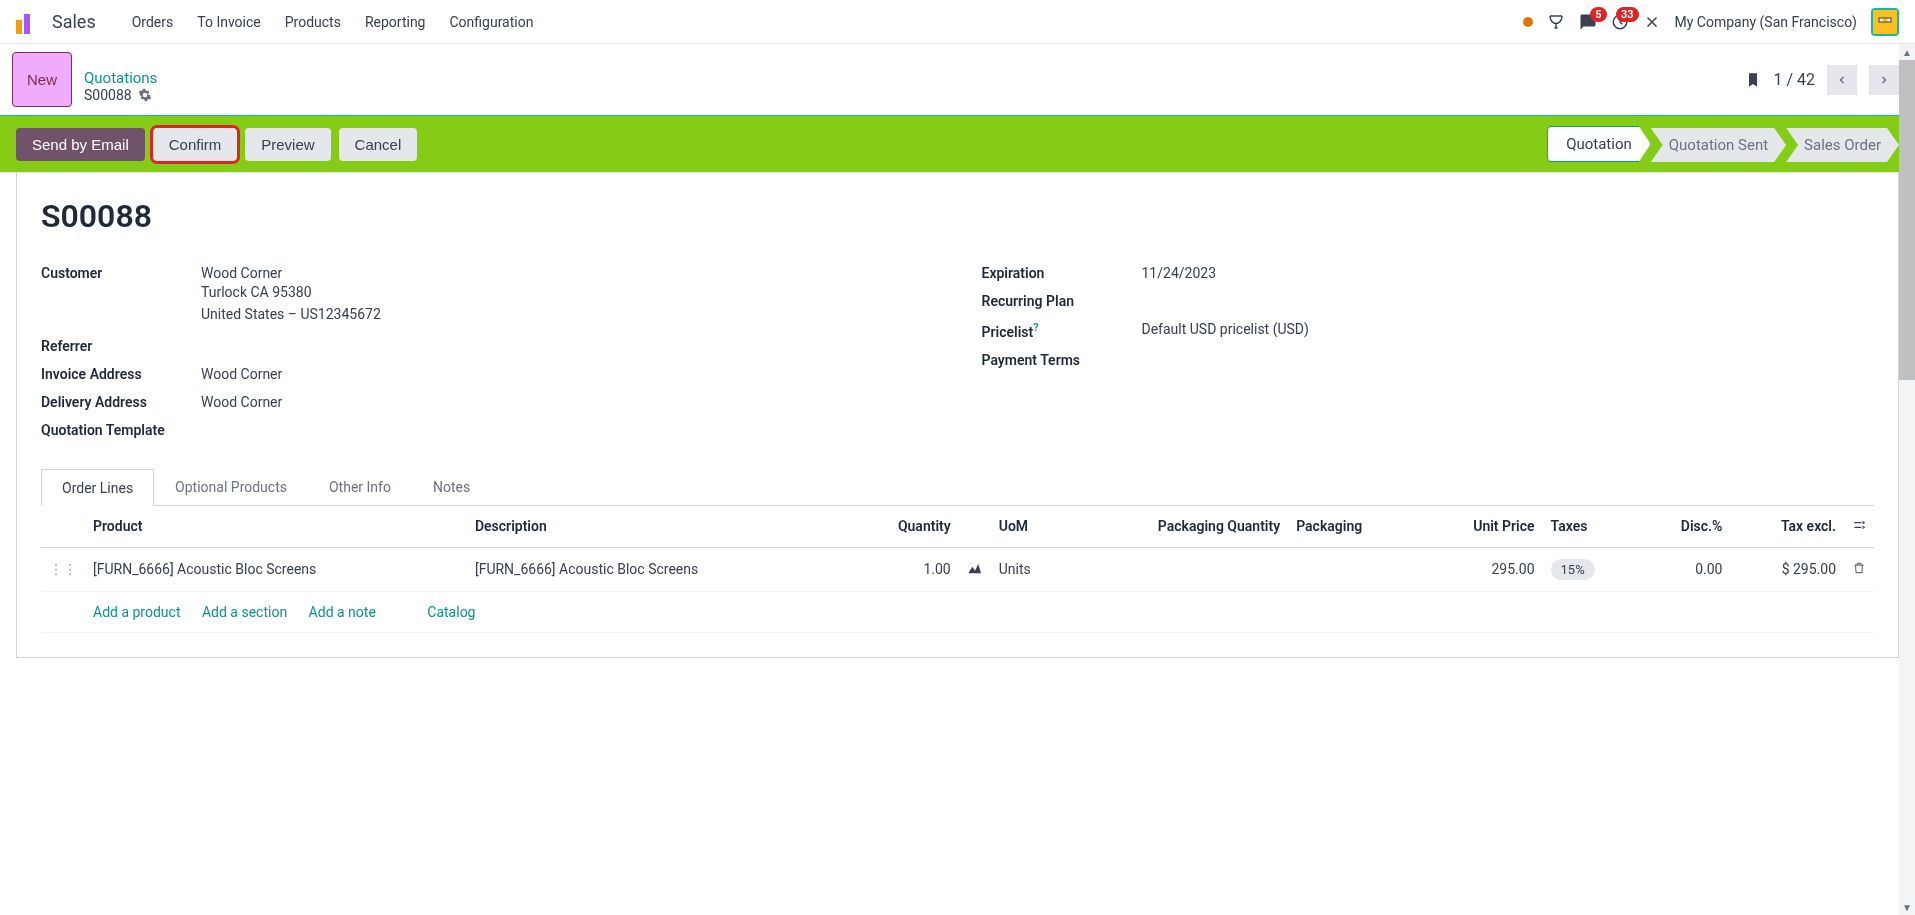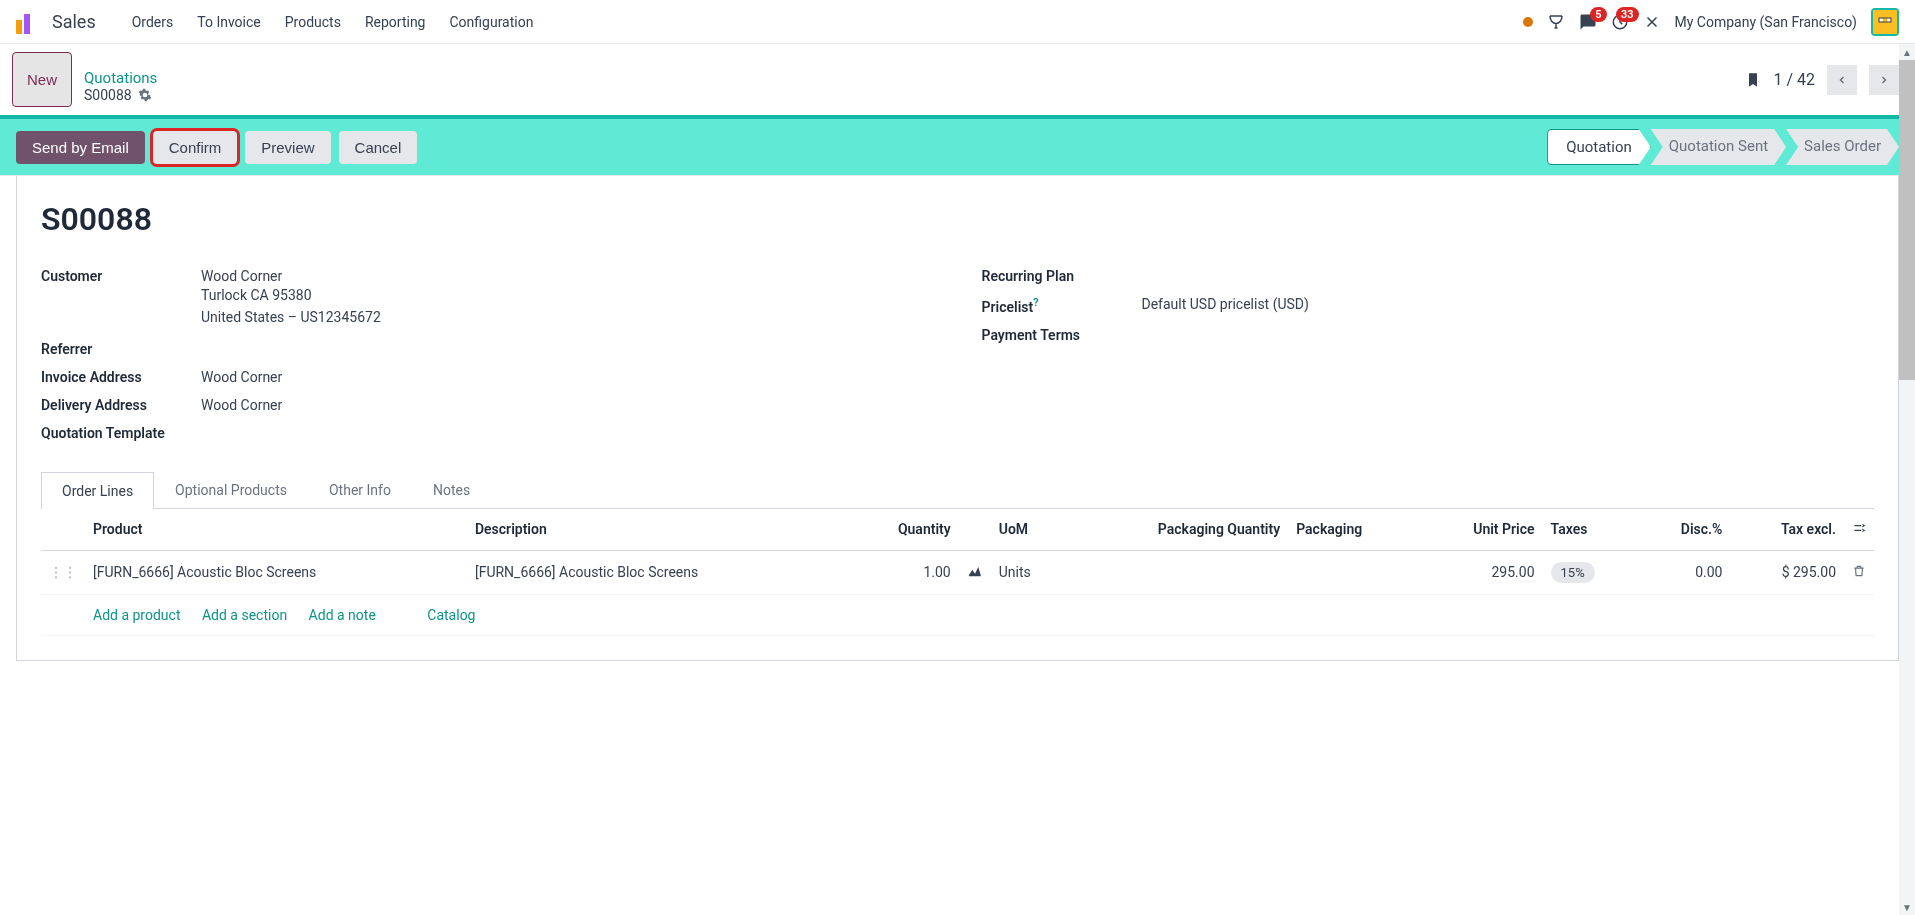--- a/index.html
+++ b/index.html
@@ -15,34 +15,34 @@
 .topnav-right { margin-left: auto; display: flex; align-items: center; gap: 14px; }
 .status-dot { width: 10px; height: 10px; border-radius: 50%; background: #d97706; }
 .icon-btn { cursor: pointer; position: relative; display: flex; align-items: center; }
 .badge { position: absolute; top: -6px; right: -10px; background: #dc2626; color: #fff; border-radius: 10px; font-size: 11px; padding: 1px 5px; font-weight: 600; }
 .company-name { color: #374151; }
 .avatar { width: 28px; height: 28px; border-radius: 4px; background: #14b8a6; display: flex; align-items: center; justify-content: center; overflow: hidden; }
 .avatar svg { width: 24px; height: 24px; }
 
 
 .control-row { display: flex; align-items: center; padding: 8px 16px 8px 12px; }
-.new-btn { border: 1px solid #7c2d52; color: #7c2d52; background: #e5e5e5; padding: 18px 14px; border-radius: 4px; font-size: 15px; cursor: pointer; margin-right: 12px; }
+.new-btn { border: 1px solid #7c2d52; color: #7c2d52; background: #f0abfc; padding: 18px 14px; border-radius: 4px; font-size: 15px; cursor: pointer; margin-right: 12px; }
 .breadcrumb-block { display: flex; flex-direction: column; }
 .breadcrumb-link { color: #0d9488; font-size: 15px; cursor: pointer; margin-top: 13px; }
 .breadcrumb-current { color: #374151; font-size: 14px; display: flex; align-items: center; gap: 6px; }
 .control-right { margin-left: auto; display: flex; align-items: center; gap: 12px; }
 .pager { color: #374151; font-size: 16px; }
 .pager-btn { width: 30px; height: 30px; background: #e5e7eb; border: none; cursor: pointer; display: inline-flex; align-items: center; justify-content: center; color: #6b7280; }
 
 
-.statusbar { display: flex; align-items: center; padding: 10px 16px; background: #5eead4; border-top: 4px solid #14b8a6; border-bottom: 1px solid #e5e7eb; }
+.statusbar { display: flex; align-items: center; padding: 10px 16px; background: #84cc16; border-top: 1px solid #14b8a6; border-bottom: 1px solid #e5e7eb; }
 .action-btn { padding: 8px 16px; border: none; background: #e5e7eb; color: #374151; font-size: 15px; cursor: pointer; border-radius: 4px; margin-right: 8px; }
 .action-btn.primary { background: #71526b; color: #fff; }
 .action-btn.highlight { outline: 3px solid #dc2626; outline-offset: 0; }
-.status-arrows { margin-left: auto; display: flex; }
+.status-arrows { margin-left: auto; display: flex; align-items: flex-end; }
 .arrow-step { padding: 8px 18px; background: #e5e7eb; color: #6b7280; font-size: 15px; position: relative; margin-left: 0; clip-path: polygon(0 0, calc(100% - 12px) 0, 100% 50%, calc(100% - 12px) 100%, 0 100%, 12px 50%); }
 .arrow-step:first-child { clip-path: polygon(0 0, calc(100% - 12px) 0, 100% 50%, calc(100% - 12px) 100%, 0 100%); }
 .arrow-step.active { background: #fff; border: 1px solid #0d9488; color: #374151; border-radius: 4px 0 0 4px; }
 
 
 .sheet { margin: 0 16px 16px; border: 1px solid #d1d5db; border-top: none; padding: 24px 24px; background: #fff; }
 .record-title { font-size: 32px; font-weight: 600; color: #1f2937; margin-bottom: 24px; }
 .form-grid { display: grid; grid-template-columns: 1fr 1fr; gap: 0 48px; margin-bottom: 24px; }
 .form-row { display: grid; grid-template-columns: 160px 1fr; padding: 6px 0; align-items: start; }
 .form-label { font-weight: 600; color: #1f2937; }
@@ -190,20 +190,24 @@
         <div class="form-label">Delivery Address</div>
         <div class="form-value">Wood Corner</div>
       </div>
       <div class="form-row">
         <div class="form-label">Quotation Template</div>
         <div class="form-value"></div>
       </div>
     </div>
 
     <div>
+      <div class="form-row">
+        <div class="form-label">Expiration</div>
+        <div class="form-value">11/24/2023</div>
+      </div>
       <div class="form-row">
         <div class="form-label">Recurring Plan</div>
         <div class="form-value"></div>
       </div>
       <div class="form-row">
         <div class="form-label">
           <span>Pricelist</span><span class="help-icon">?</span>
         </div>
         <div class="form-value">Default USD pricelist (USD)</div>
       </div>

